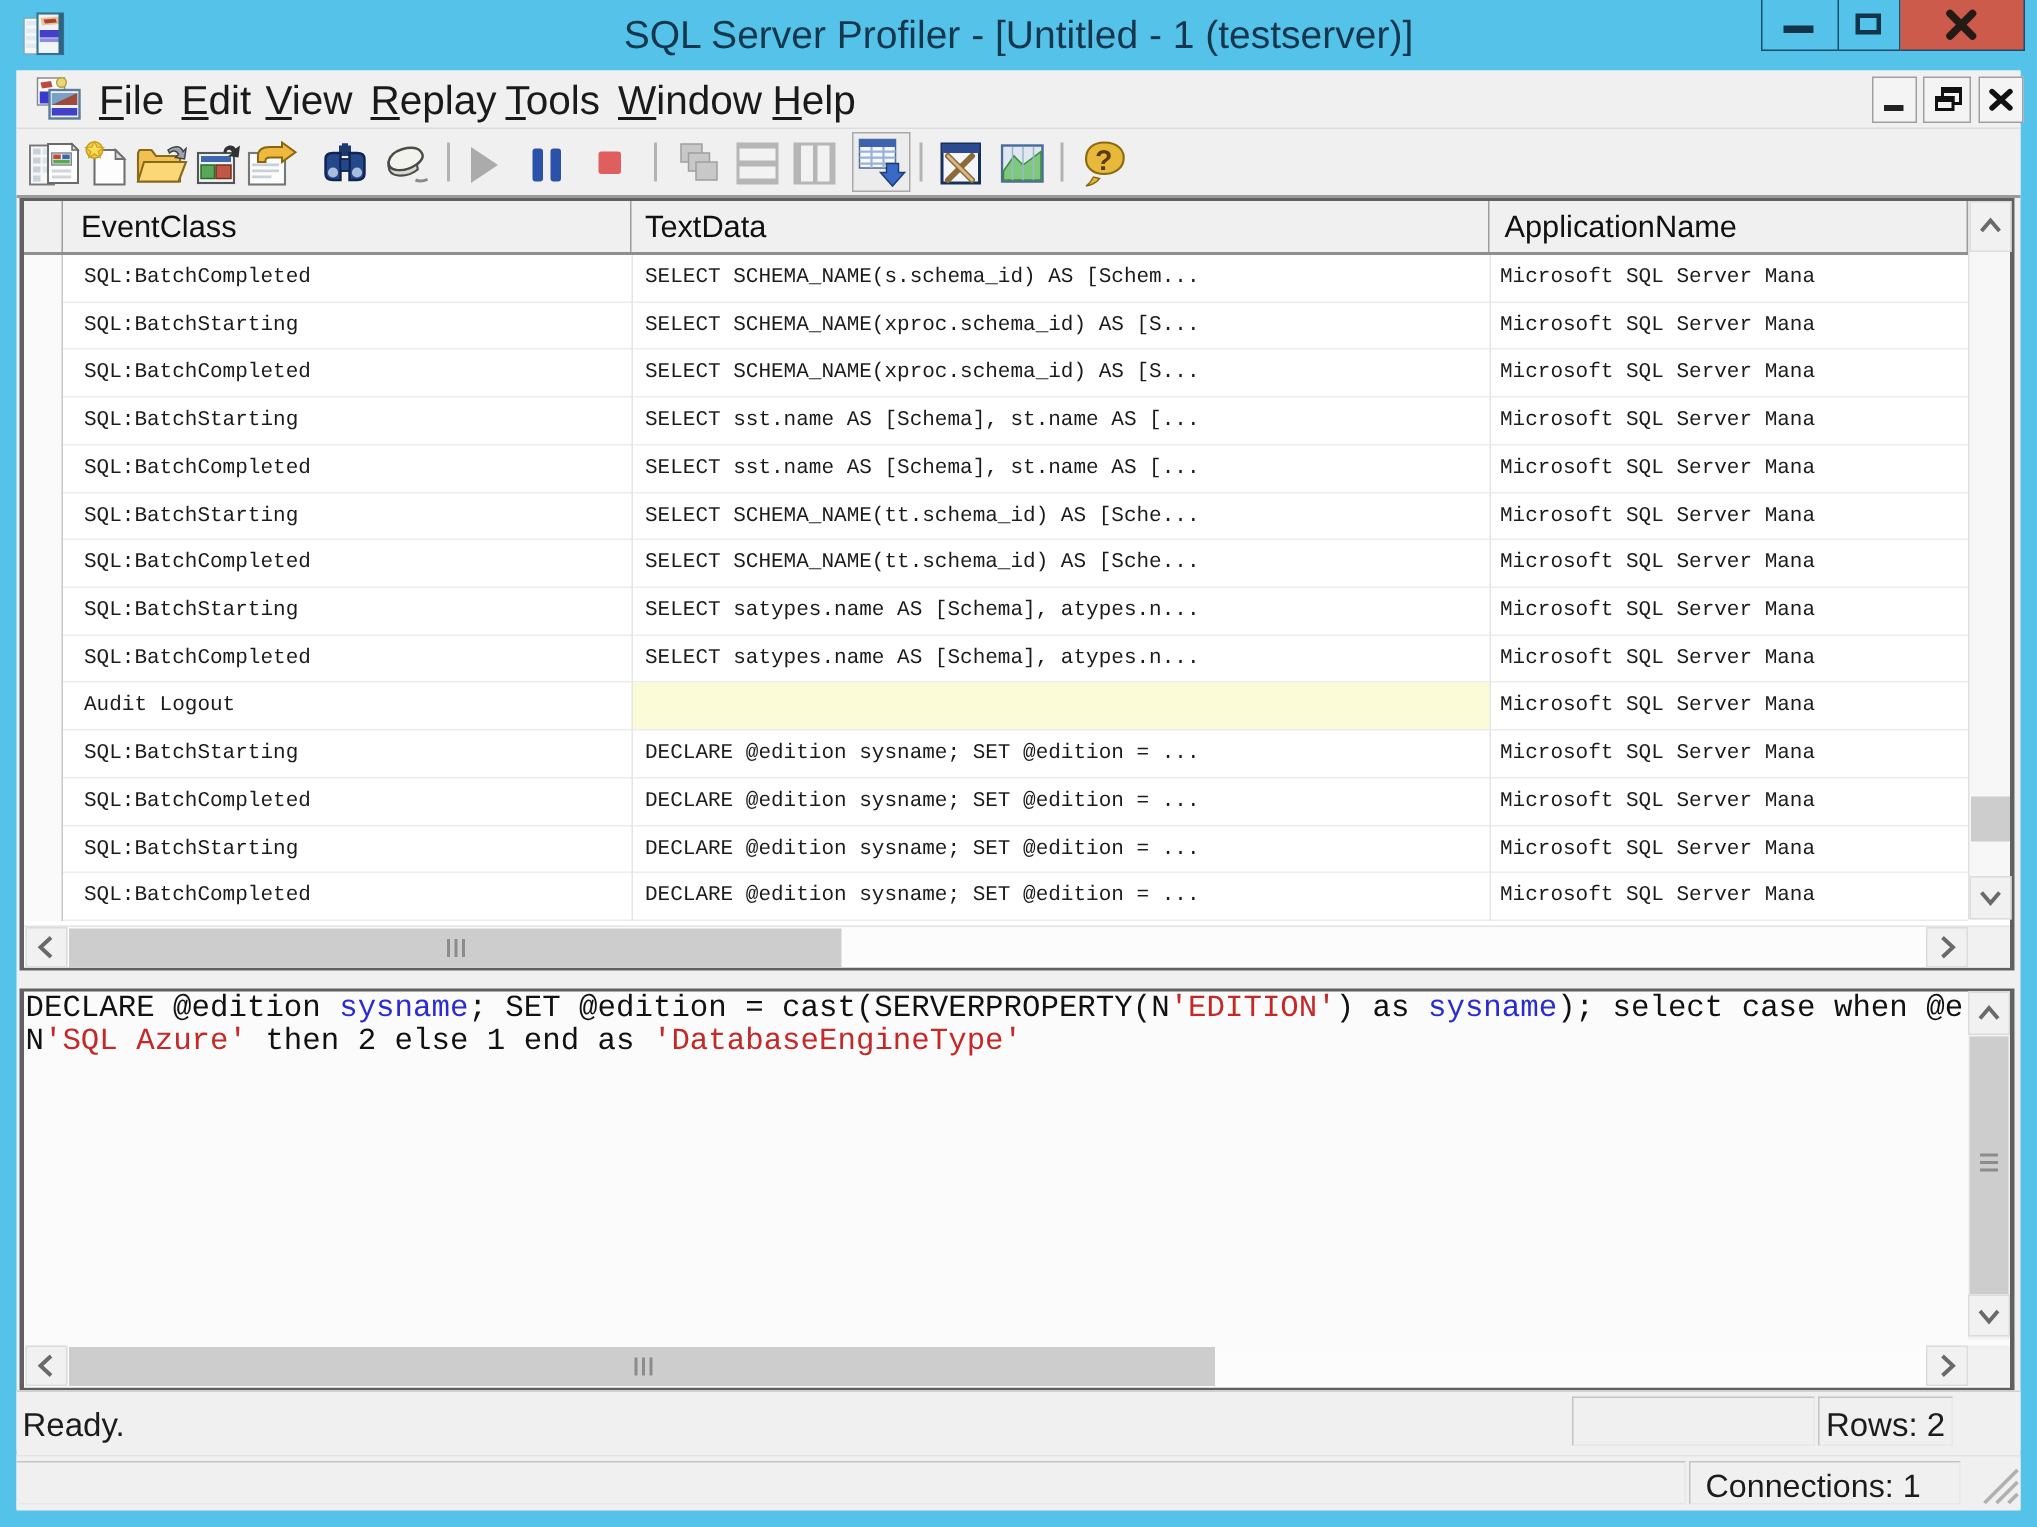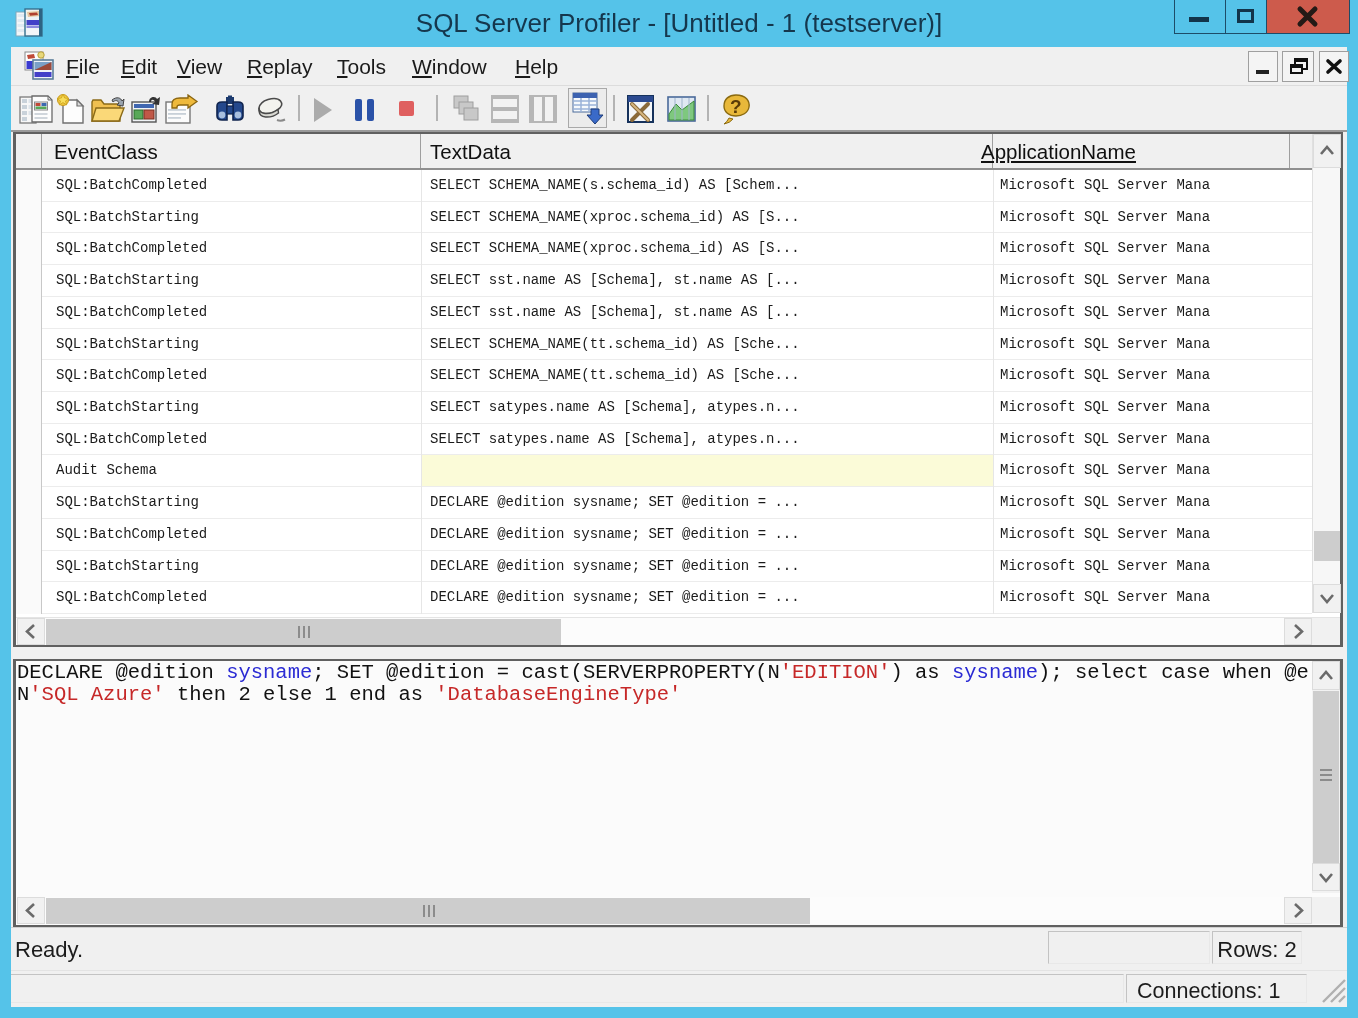--- a/index.html
+++ b/index.html
@@ -15,21 +15,21 @@
   .winbtn { top:0; height:34px; border:1.6px solid #1d4c68; border-top:none; }
   #btn-min  { left:1174px; width:51px; border-right:none; }
   #btn-max  { left:1225px; width:42px; }
   #btn-close{ left:1267px; width:83px; background:#cd5b4c; border-left:none; }
 
   
   #winbody { left:11px; top:47px; width:1336px; height:960px; background:#f0f0f0; }
 
   
   #menubar { left:11px; top:47px; width:1336px; height:39px; background:#f0f0f0; border-bottom:1px solid #dcdcdc; }
-  .menuitem { top:0; height:34px; line-height:40px; font-size:21px; color:#1a1a1a; position:absolute; }
+  .menuitem { top:0; height:34px; line-height:40px; font-size:27px; color:#1a1a1a; position:absolute; }
   .mdibtn { top:4px; height:31px; background:#f4f4f4; border:1px solid #9f9f9f; position:absolute; }
 
   
   #toolbar { left:11px; top:86px; width:1336px; height:46px; background:#f0f0f0; border-bottom:2px solid #9a9a9a; }
   .tbsep { position:absolute; top:9px; width:2px; height:26px; background:#b3b3b3; }
   .tbico { position:absolute; top:8px; }
 
   
   #gridpane { left:13px; top:132px; width:1330px; height:515px; border:solid #606060; border-width:2px 3px 2px 3px; background:#fff; }
   #gridhead { left:0; top:0; width:1324px; height:36px; background:#f0f0f0; border-bottom:2px solid #8f8f8f; }
@@ -251,21 +251,21 @@
     <text x="9" y="19" font-family="Liberation Sans" font-size="19" font-weight="bold" fill="#5a3c08">?</text>
   </svg></div>
 </div>
 
 <div id="gridpane" class="abs">
 
   <div id="gridhead" class="abs">
     <div class="hcell" style="left:0;width:26px;padding-left:0;"></div>
     <div class="hcell" style="left:405px;width:572px;padding-left:9px;">TextData</div>
     <div class="hcell" style="left:26px;width:379px;">EventClass</div>
-    <div class="hcell" style="left:955px;width:319px;padding-left:10px;text-decoration:underline;">ApplicationName</div>
+    <div class="hcell" style="left:977px;width:319px;padding-left:10px;">ApplicationName</div>
   </div>
   <div id="gridrows" class="abs" style="left:0;top:36px;width:1296px;height:444px;">
 <div class="grow" style="top:0.00px;">
         <div class="gc c1">SQL:BatchCompleted</div>
         <div class="gc c2" style="">SELECT SCHEMA_NAME(s.schema_id) AS [Schem...</div>
         <div class="gc c3">Microsoft SQL Server Mana</div>
       </div>
 <div class="grow" style="top:31.71px;">
         <div class="gc c1">SQL:BatchStarting</div>
         <div class="gc c2" style="">SELECT SCHEMA_NAME(xproc.schema_id) AS [S...</div>
@@ -300,21 +300,21 @@
         <div class="gc c1">SQL:BatchStarting</div>
         <div class="gc c2" style="">SELECT satypes.name AS [Schema], atypes.n...</div>
         <div class="gc c3">Microsoft SQL Server Mana</div>
       </div>
 <div class="grow" style="top:253.71px;">
         <div class="gc c1">SQL:BatchCompleted</div>
         <div class="gc c2" style="">SELECT satypes.name AS [Schema], atypes.n...</div>
         <div class="gc c3">Microsoft SQL Server Mana</div>
       </div>
 <div class="grow" style="top:285.43px;">
-        <div class="gc c1">Audit Schema</div>
+        <div class="gc c1">Audit Logout</div>
         <div class="gc c2" style="background:#fbfbd8;"></div>
         <div class="gc c3">Microsoft SQL Server Mana</div>
       </div>
 <div class="grow" style="top:317.14px;">
         <div class="gc c1">SQL:BatchStarting</div>
         <div class="gc c2" style="">DECLARE @edition sysname; SET @edition = ...</div>
         <div class="gc c3">Microsoft SQL Server Mana</div>
       </div>
 <div class="grow" style="top:348.85px;">
         <div class="gc c1">SQL:BatchCompleted</div>

